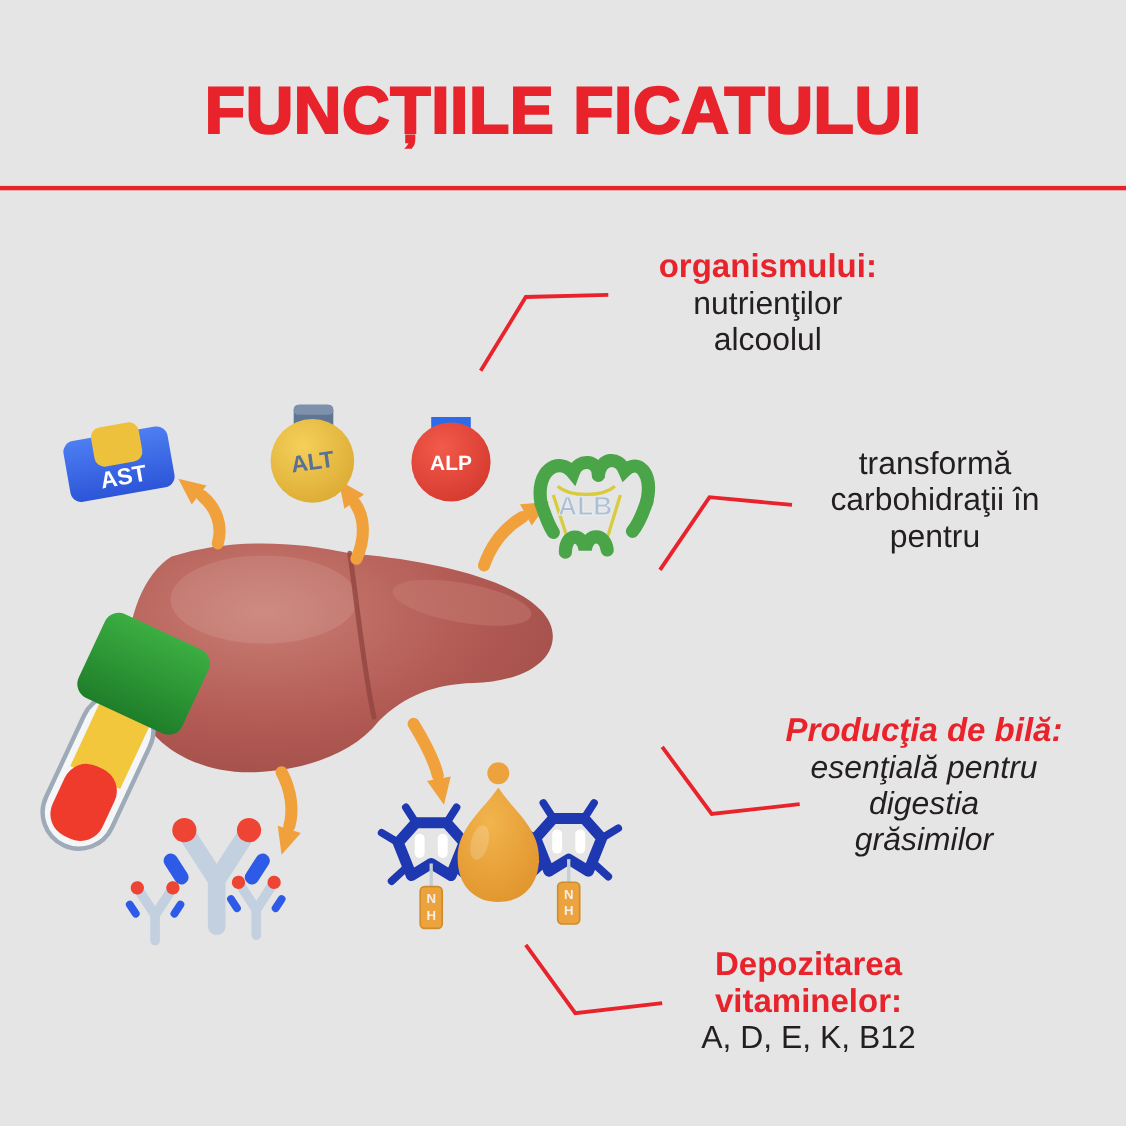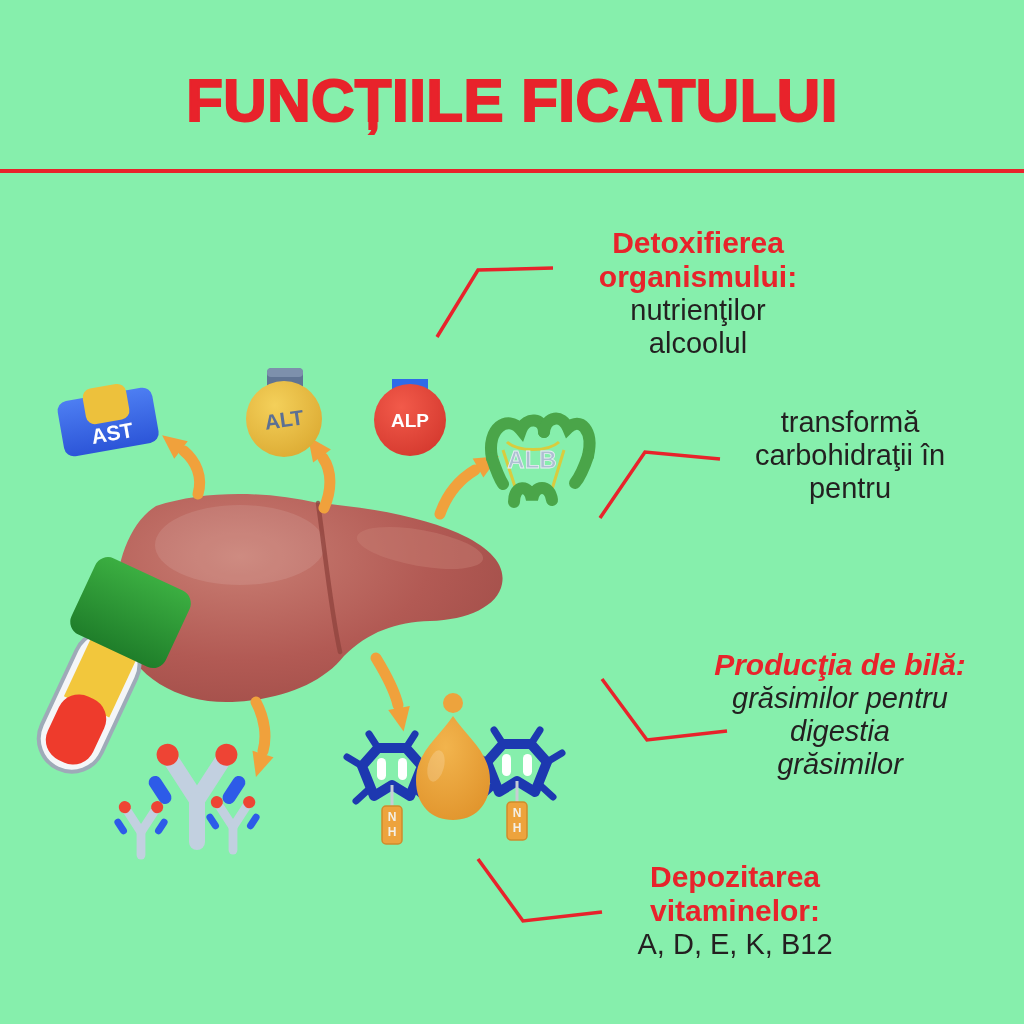--- a/index.html
+++ b/index.html
@@ -1,16 +1,16 @@
 <!DOCTYPE html>
 <html style="--accent_red: #e8232b; --text_dark: #231f20; --liver_base: #b25a54; --arrow_orange: #f0a13c; --ast_blue: #3c6ae6; --alt_yellow: #eec23f; --alp_red: #e8483b; --alb_green: #4aa549; --tube_cap_green: #2f9a35; --tube_yellow: #f2c73c; --tube_red: #ee3b2c; --antibody_gray: #c2d0e0; --antibody_blue: #2d5be8; --antibody_red: #ee4434; --bile_orange: #eda33d; --molecule_blue: #1d38b0;"><head>
 <meta charset="utf-8">
 <style>
   html,body{margin:0;padding:0;background:#ffffff;}
-  .canvas{position:relative;width:1024px;height:1024px;background:#86efac;overflow:hidden;
+  .canvas{position:relative;width:1024px;height:1024px;background:#e5e5e5;overflow:hidden;
           font-family:"Liberation Sans",sans-serif;}
   .title{position:absolute;top:66px;left:0;width:1024px;margin:0;text-align:center;
          font-size:60px;line-height:70px;font-weight:bold;color:var(--accent_red,#e8232b);
          -webkit-text-stroke:2px var(--accent_red,#e8232b);letter-spacing:0.5px;}
   .divider{position:absolute;top:169px;left:0;width:1024px;height:4px;background:var(--accent_red,#e8232b);}
   svg.art{position:absolute;left:0;top:0;width:1024px;height:1024px;}
   .callout{position:absolute;text-align:center;}
   .c-head span{display:block;font-weight:bold;font-size:30px;line-height:34px;color:var(--accent_red,#e8232b);}
   .c-body span{display:block;font-size:29px;line-height:33px;color:var(--text_dark,#231f20);}
 </style>
@@ -168,21 +168,20 @@
       <use href="#molecule" transform="translate(517,766)"></use>
       <circle cx="453" cy="703" r="10" fill="#eda33d"></circle>
       <path d="M 453,716 C 466,736 490,752 490,780 C 490,806 474,820 453,820
                C 432,820 416,806 416,780 C 416,752 440,736 453,716 Z" fill="url(#bileGrad)"></path>
       <ellipse cx="436" cy="766" rx="8" ry="16" fill="#ffffff" opacity="0.18" transform="rotate(14 436 766)"></ellipse>
     </g>
   </svg>
 
   <div class="callout" style="left:558px;top:226px;width:280px;">
     <div class="c-head">
-      <span>Detoxifierea</span>
       <span>organismului:</span>
     </div>
     <div class="c-body">
       <span>nutrienţilor</span>
       <span>alcoolul</span>
     </div>
   </div>
 
   <div class="callout" style="left:700px;top:406px;width:300px;">
     <div class="c-body">
@@ -190,21 +189,21 @@
       <span>carbohidraţii în</span>
       <span>pentru</span>
     </div>
   </div>
 
   <div class="callout" style="left:680px;top:648px;width:320px;font-style:italic;">
     <div class="c-head">
       <span>Producţia de bilă:</span>
     </div>
     <div class="c-body">
-      <span>grăsimilor pentru</span>
+      <span>esenţială pentru</span>
       <span>digestia</span>
       <span>grăsimilor</span>
     </div>
   </div>
 
   <div class="callout" style="left:595px;top:860px;width:280px;">
     <div class="c-head">
       <span>Depozitarea</span>
       <span>vitaminelor:</span>
     </div>

